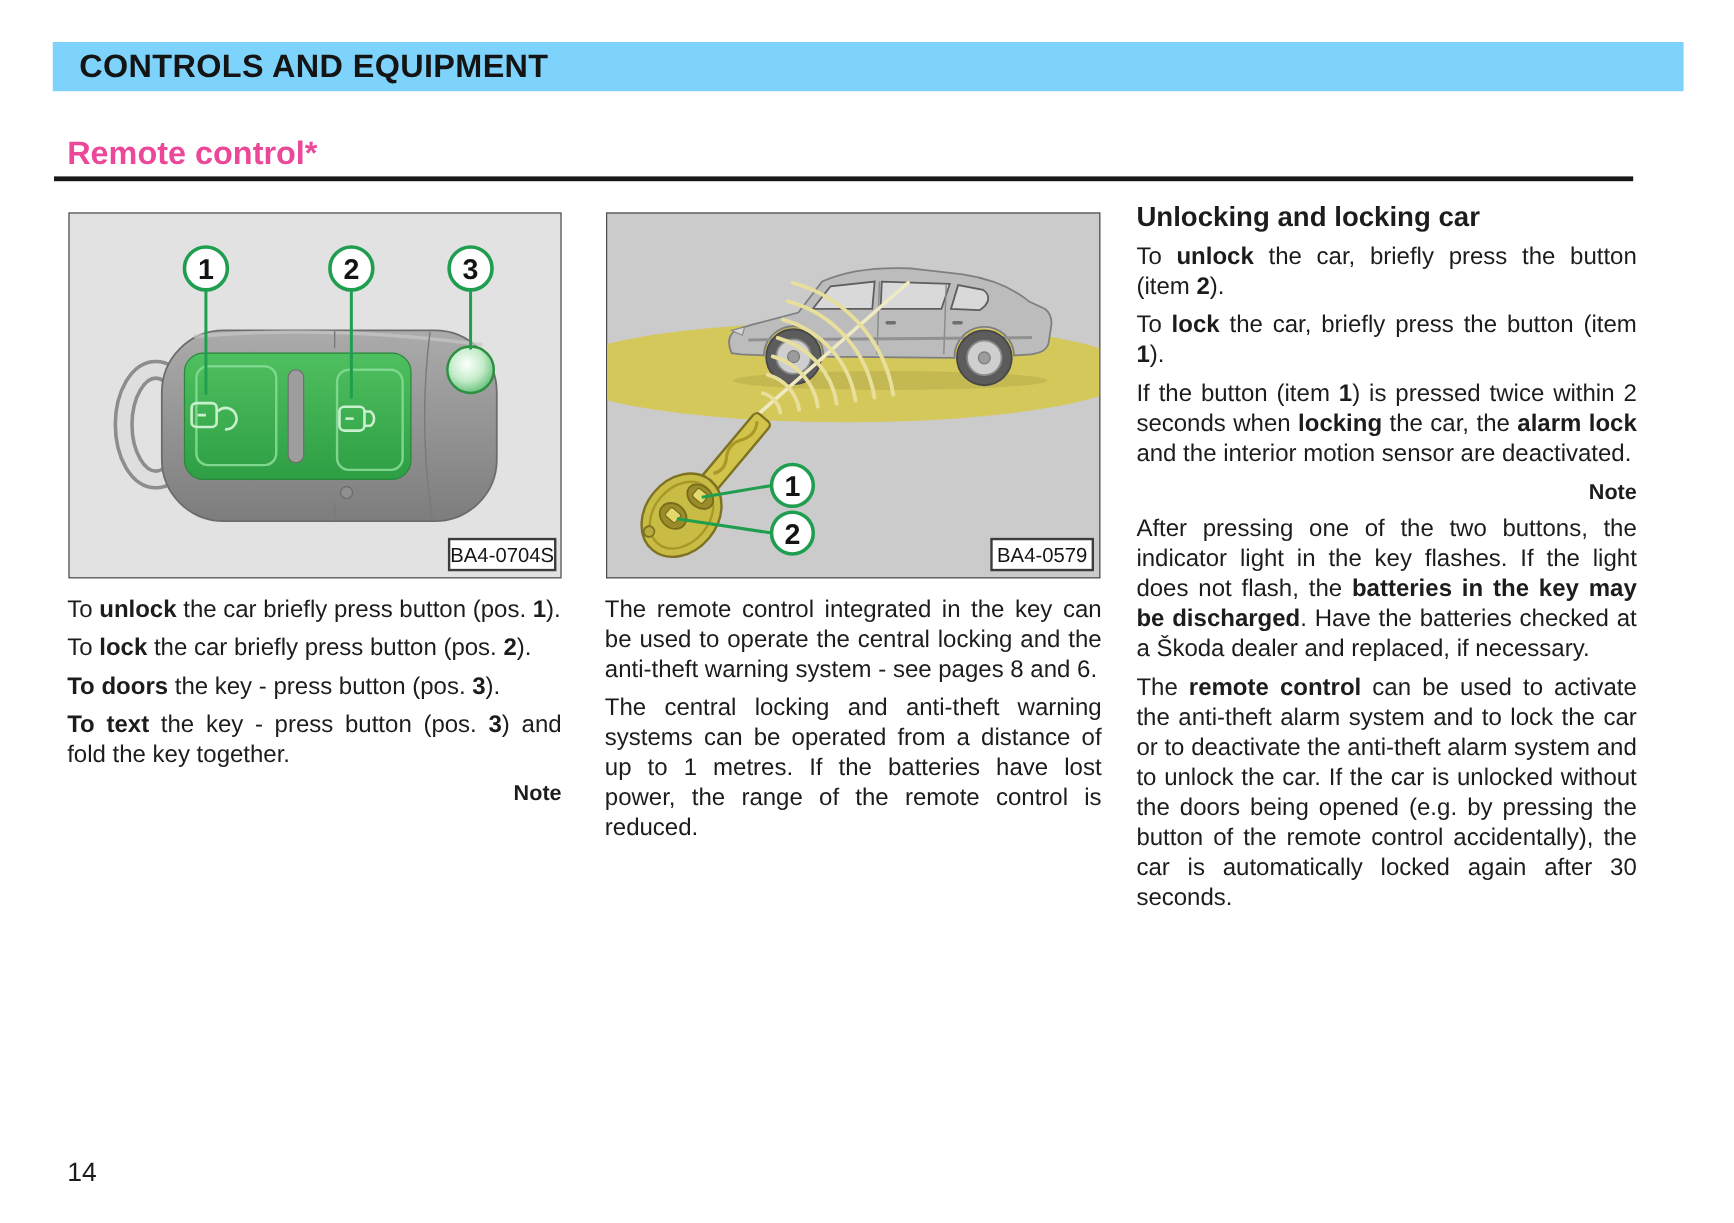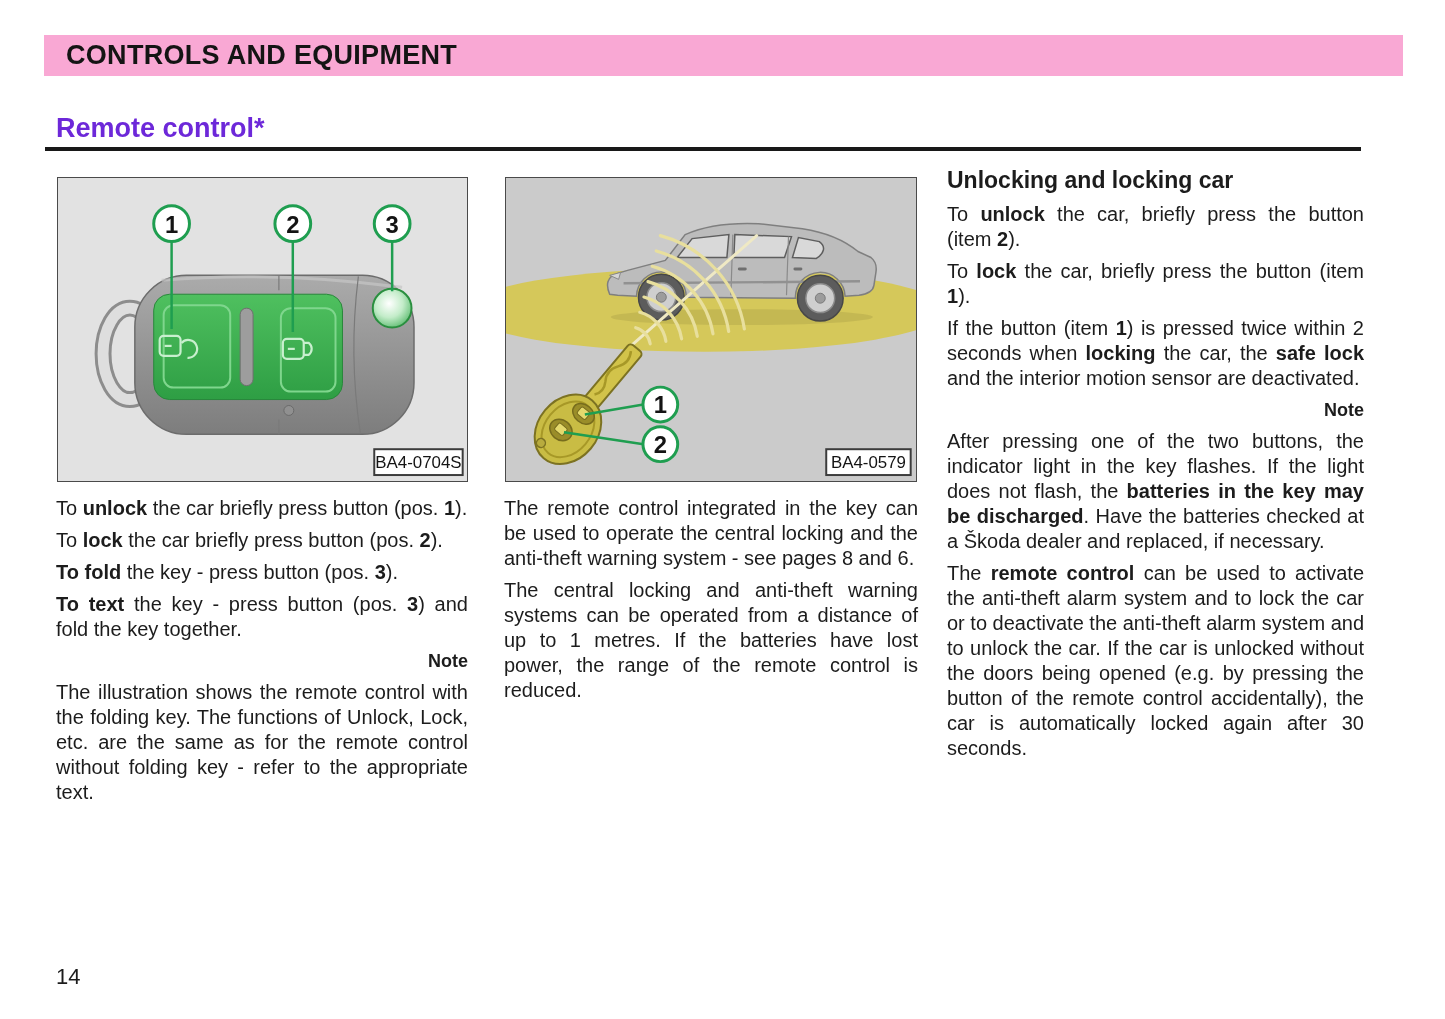--- a/index.html
+++ b/index.html
@@ -1,23 +1,23 @@
 <!DOCTYPE html>
 <html><head>
 <meta charset="utf-8">
 <style>
   * { margin:0; padding:0; box-sizing:border-box; }
   html,body { background:#ffffff; }
   body {
     width:1445px; height:1019px; position:relative; overflow:hidden;
     font-family:"Liberation Sans","DejaVu Sans",sans-serif; color:#1c1c1c;
   }
-  .header-bar { position:absolute; left:44px; top:35px; width:1359px; height:41px; background:#f9a8d4; }
+  .header-bar { position:absolute; left:44px; top:35px; width:1359px; height:41px; background:#7dd3fc; }
   .header-title { position:absolute; left:22px; top:5px; font-size:27px; font-weight:700; color:#141414; letter-spacing:.3px; }
-  .section-title { position:absolute; left:56px; top:113px; font-size:27px; font-weight:700; color:#6d28d9; }
+  .section-title { position:absolute; left:56px; top:113px; font-size:27px; font-weight:700; color:#ec4899; }
   .rule { position:absolute; left:45px; top:147px; width:1316px; height:3.5px; background:#181818; }
 
   .fig { position:absolute; top:177px; height:305px; border:1.5px solid #4a4a4a; }
   .fig1 { left:57px;  width:411px; background:#e2e2e2; }
   .fig2 { left:505px; width:412px; background:#cbcbcb; }
   .fig svg { display:block; width:100%; height:100%; }
 
   .tcol { position:absolute; text-align:justify; font-size:20px; line-height:25px; color:#1c1c1c; }
   .tcol p { margin:0 0 7px 0; }
   .col1t { left:56px;  top:496px; width:412px; }
@@ -183,34 +183,33 @@
     <g>
       <rect x="322" y="273" width="85" height="26" fill="#ffffff" stroke="#3c3c3c" stroke-width="2"></rect>
       <text x="364.5" y="292" text-anchor="middle" class="fig-code">BA4-0579</text>
     </g>
   </svg>
 </div>
 
 <div class="tcol col1t">
   <p>To <b>unlock</b> the car briefly press button (pos. <b>1</b>).</p>
   <p>To <b>lock</b> the car briefly press button (pos. <b>2</b>).</p>
-  <p><b>To fold</b> the key - press button (pos. <b>3</b>).</p>
+  <p><b>To doors</b> the key - press button (pos. <b>3</b>).</p>
   <p><b>To text</b> the key - press button (pos. <b>3</b>) and fold the key together.</p>
   <h3 class="note-heading">Note</h3>
-  <p>The illustration shows the remote control with the folding key. The functions of Unlock, Lock, etc. are the same as for the remote control without folding key - refer to the appropriate text.</p>
 </div>
 
 <div class="tcol col2t">
   <p>The remote control integrated in the key can be used to operate the central locking and the anti-theft warning system - see pages 8 and 6.</p>
   <p>The central locking and anti-theft warning systems can be operated from a distance of up to 1 metres. If the batteries have lost power, the range of the remote control is reduced.</p>
 </div>
 
 <div class="tcol col3">
   <h3 class="col-heading">Unlocking and locking car</h3>
   <p>To <b>unlock</b> the car, briefly press the button (item <b>2</b>).</p>
   <p>To <b>lock</b> the car, briefly press the button (item <b>1</b>).</p>
-  <p>If the button (item <b>1</b>) is pressed twice within 2 seconds when <b>locking</b> the car, the <b>safe lock</b> and the interior motion sensor are deactivated.</p>
+  <p>If the button (item <b>1</b>) is pressed twice within 2 seconds when <b>locking</b> the car, the <b>alarm lock</b> and the interior motion sensor are deactivated.</p>
   <h3 class="note-heading">Note</h3>
   <p>After pressing one of the two buttons, the indicator light in the key flashes. If the light does not flash, the <b>batteries in the key may be discharged</b>. Have the batteries checked at a Škoda dealer and replaced, if necessary.</p>
   <p>The <b>remote control</b> can be used to activate the anti-theft alarm system and to lock the car or to deactivate the anti-theft alarm system and to unlock the car. If the car is unlocked without the doors being opened (e.g. by pressing the button of the remote control accidentally), the car is automatically locked again after 30 seconds.</p>
 </div>
 
 <div class="page-number">14</div>
 
 </body></html>

